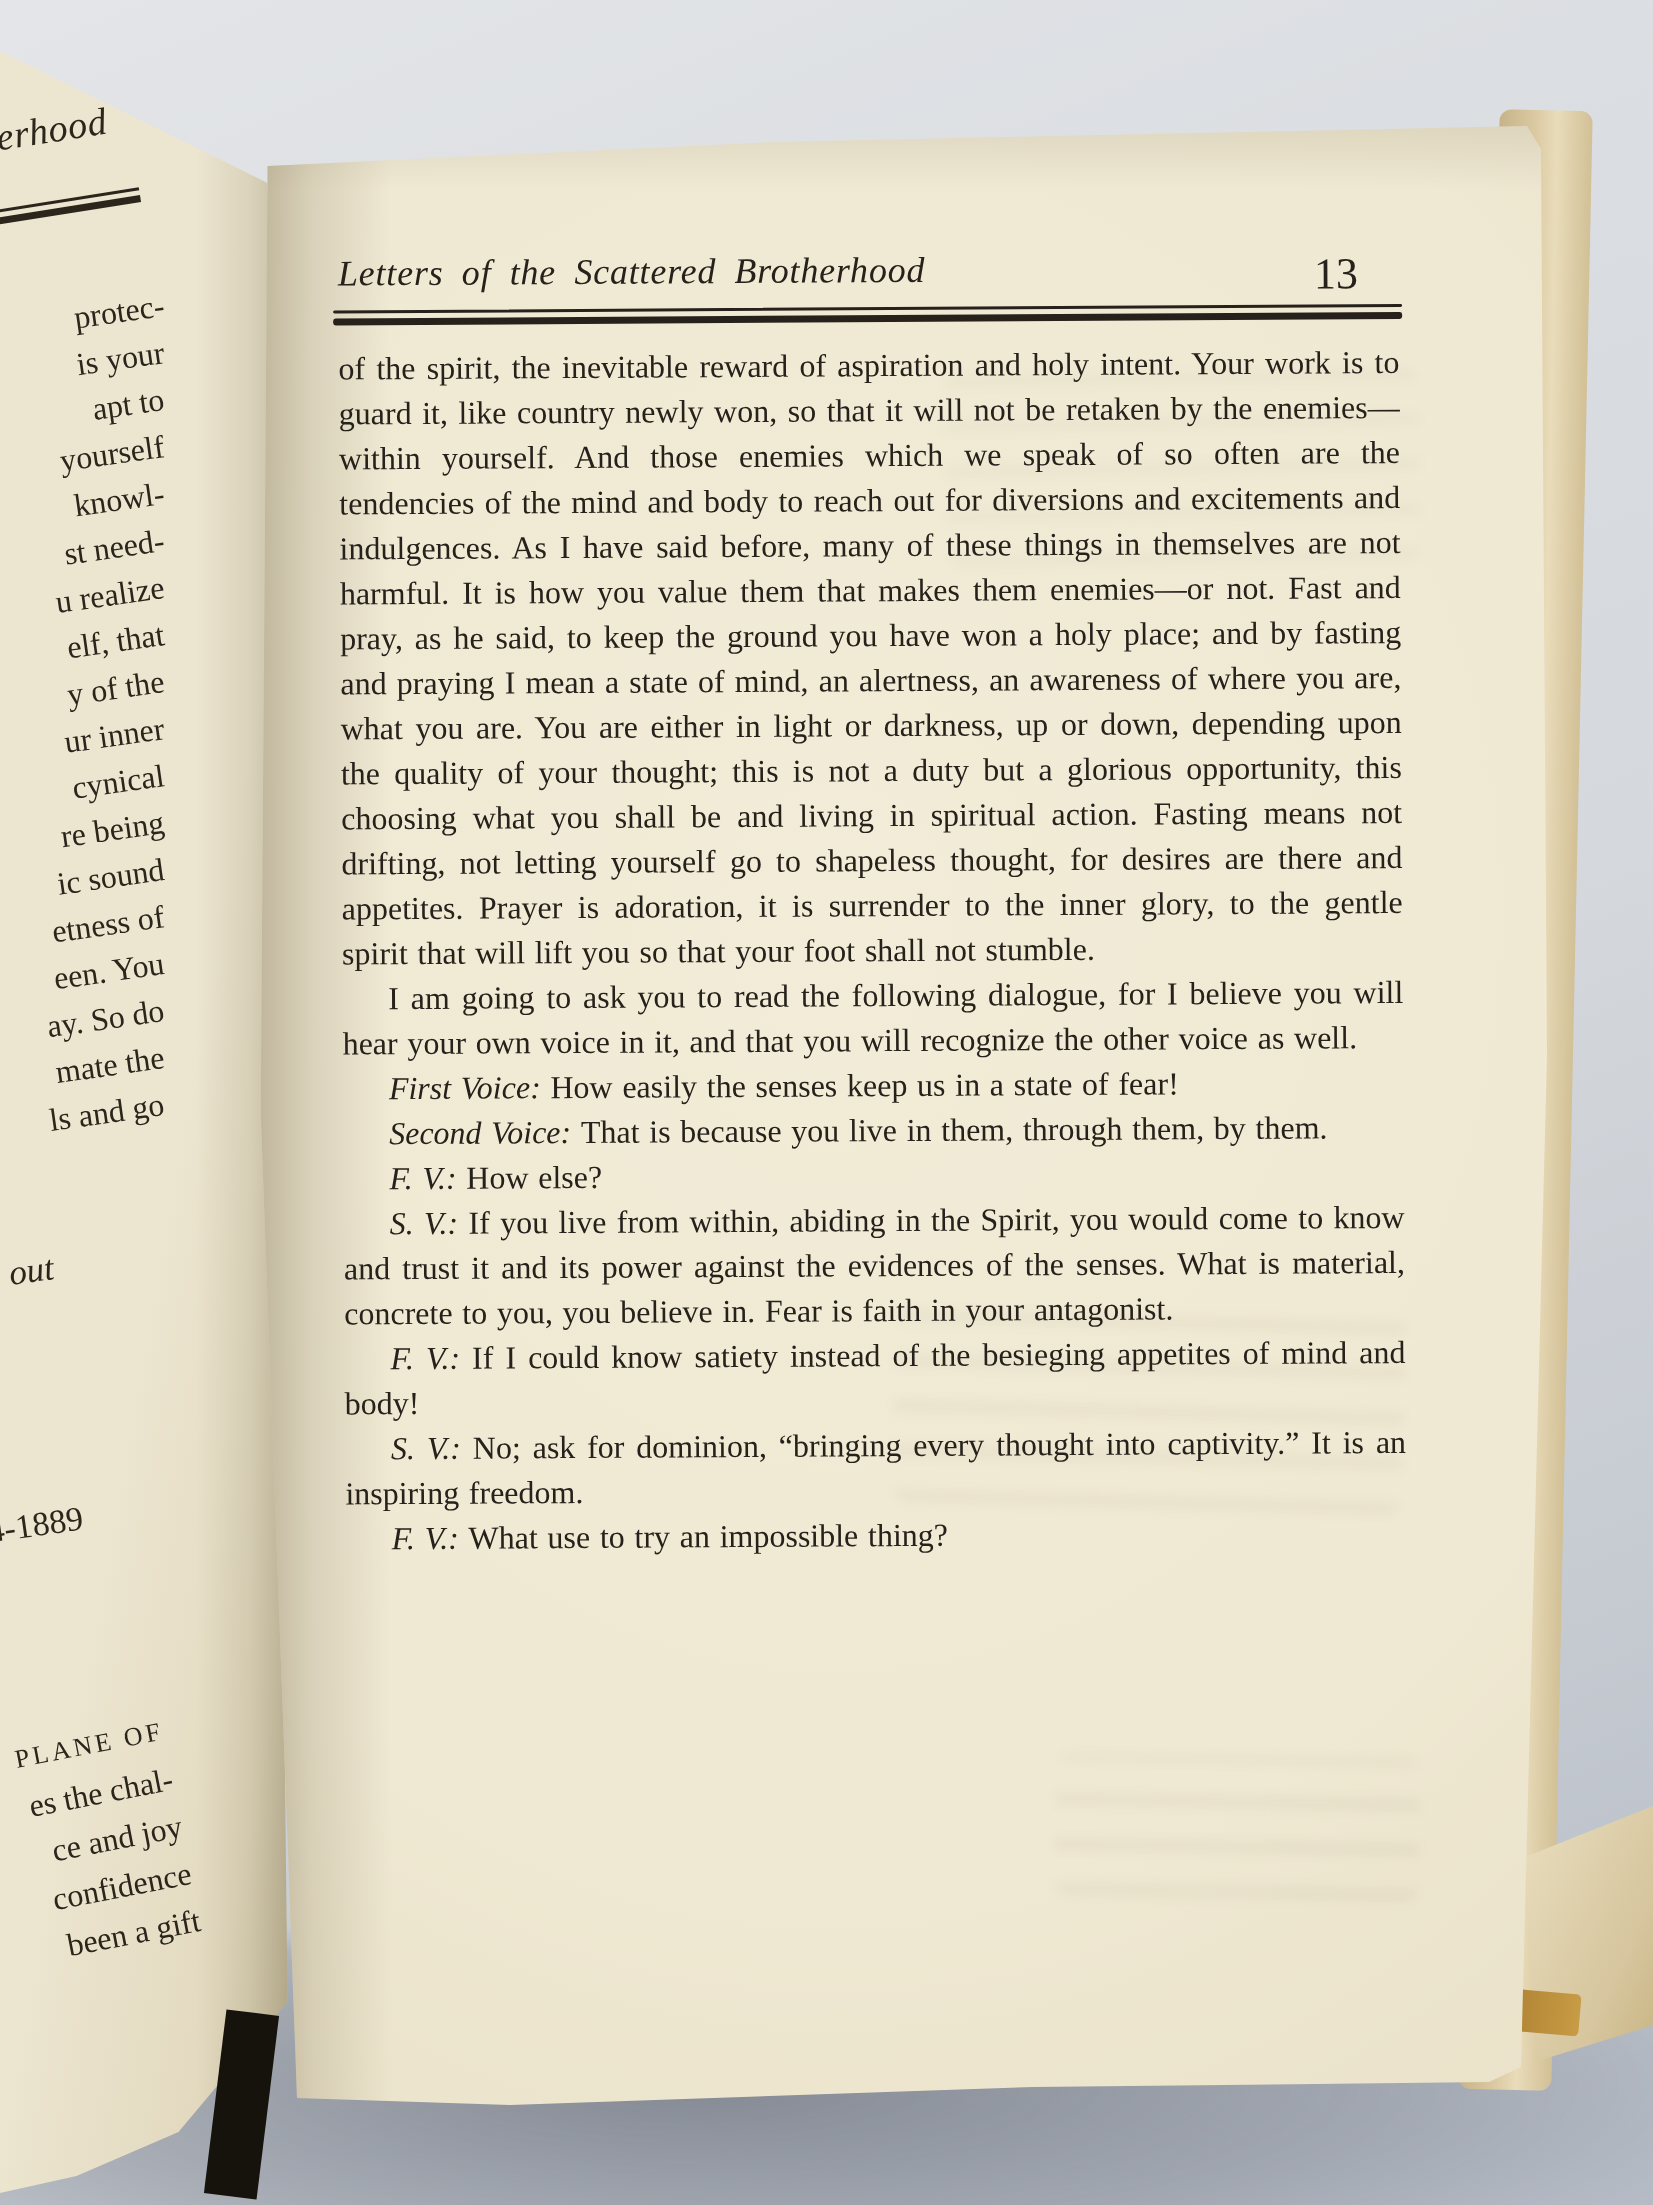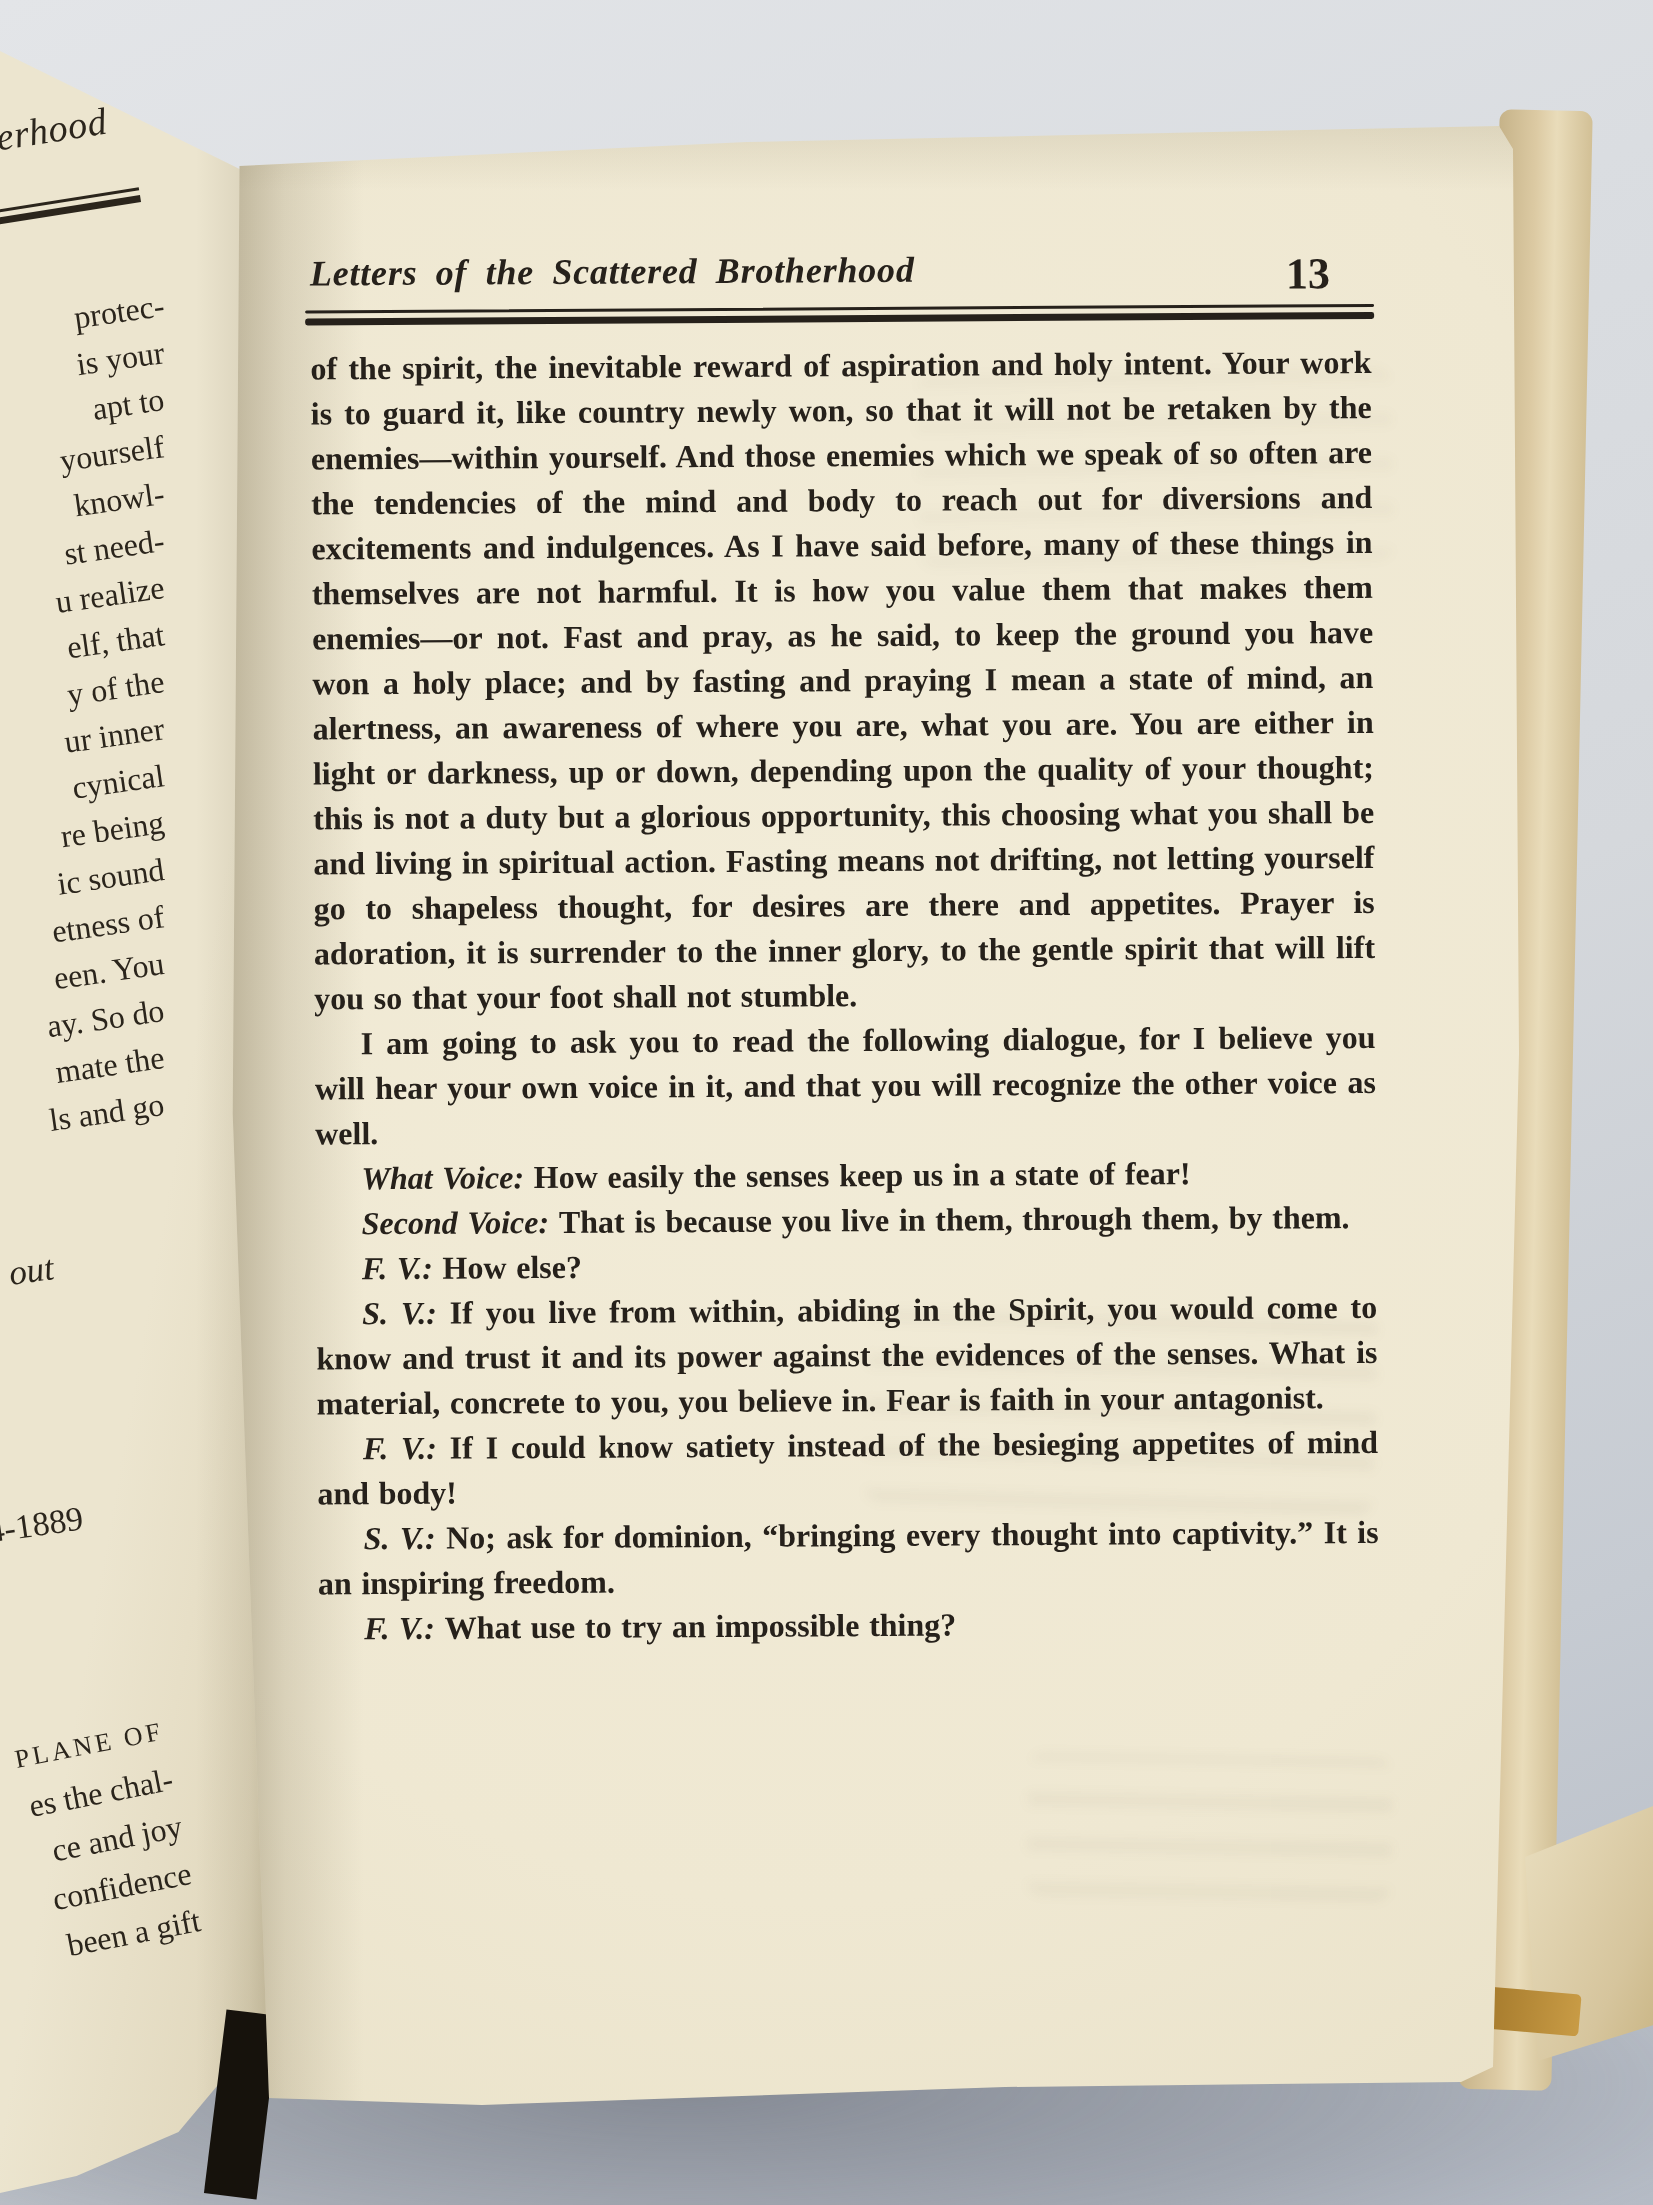--- a/index.html
+++ b/index.html
@@ -40,24 +40,24 @@
     font-size:32px;line-height:47px;}
   .lp-line{transform:rotate(-8deg);transform-origin:100% 50%;white-space:nowrap;}
   .lp-out{position:absolute;left:34px;top:1217px;font-style:italic;font-size:35px;
     transform:rotate(-8deg);}
   .lp-date{position:absolute;left:12px;top:1472px;font-size:34px;transform:rotate(-8deg);}
   .lp-bottom{position:absolute;left:5.1px;top:1672px;width:197px;text-align:right;
     font-size:32px;line-height:48px;transform:rotate(-11deg);transform-origin:100% 40%;}
   .lp-bottom .lp-line{transform:none;}
   .lp-bottom .caps{font-size:26px;letter-spacing:3.4px;}
   
-  .right-page{position:absolute;left:220px;top:115px;width:1309px;height:1997px;
+  .right-page{position:absolute;left:248px;top:115px;width:1309px;height:1997px;
     background:radial-gradient(120% 90% at 45% 40%, #f2ecd8 0%, #efe8d2 55%, #eae2c9 80%, #e5dcc0 100%);
     clip-path:polygon(19.5px 51px,527px 27px,1279px 11px,1293px 34px,1299px 939px,1273px 1952px,1241px 1967px,785px 1972px,262px 1990px,49px 1983px,12.7px 999px);
-    color:#26211b;font-weight:bold;}
+    color:#26211b;}
   .rp-gutter{position:absolute;left:0;top:0;width:144px;height:100%;
     background:linear-gradient(90deg,rgba(104,90,56,.40),rgba(104,90,56,.16) 45%,rgba(104,90,56,0));}
   .rp-topshade{position:absolute;left:0;top:0;width:100%;height:76px;
     background:linear-gradient(180deg,rgba(118,106,74,.16),rgba(118,106,74,0));}
   .ghost{position:absolute;border-radius:17px;filter:blur(5.1px);opacity:.55;
     background:repeating-linear-gradient(0deg, rgba(118,110,82,.10) 0 13.6px, rgba(118,110,82,0) 13.6px 45px);}
   .g1{left:646px;top:1190px;width:510px;height:204px;transform:rotate(1.5deg);}
   .g2{left:807px;top:1640px;width:365px;height:144px;transform:rotate(1deg);}
   .g3{left:697px;top:255px;width:476px;height:195px;transform:rotate(-1deg);opacity:.35;}
   .rp-content{position:absolute;left:0;top:0;width:100%;height:100%;transform:rotate(-0.35deg);}
@@ -130,21 +130,21 @@
         <span class="rp-title">Letters of the Scattered Brotherhood</span>
         <span class="rp-pagenum">13</span>
       </div>
       <div class="rp-rule">
         <div class="thin"></div>
         <div class="thick"></div>
       </div>
       <div class="rp-body" id="rp-body">
           <p class="para"><span>of the spirit, the inevitable reward of aspiration and holy intent. Your work is to guard it, like country newly won, so that it will not be retaken by the enemies—within yourself. And those enemies which we speak of so often are the tendencies of the mind and body to reach out for diversions and excitements and indulgences. As I have said before, many of these things in themselves are not harmful. It is how you value them that makes them enemies—or not. Fast and pray, as he said, to keep the ground you have won a holy place; and by fasting and praying I mean a state of mind, an alertness, an awareness of where you are, what you are. You are either in light or darkness, up or down, depending upon the quality of your thought; this is not a duty but a glorious opportunity, this choosing what you shall be and living in spiritual action. Fasting means not drifting, not letting yourself go to shapeless thought, for desires are there and appetites. Prayer is adoration, it is surrender to the inner glory, to the gentle spirit that will lift you so that your foot shall not stumble.</span></p>
           <p class="para indent"><span>I am going to ask you to read the following dialogue, for I believe you will hear your own voice in it, and that you will recognize the other voice as well.</span></p>
-          <p class="para indent"><i class="vlabel">What Voice: </i><span>How easily the senses keep us in a state of fear!</span></p>
+          <p class="para indent"><i class="vlabel">First Voice: </i><span>How easily the senses keep us in a state of fear!</span></p>
           <p class="para indent"><i class="vlabel">Second Voice: </i><span>That is because you live in them, through them, by them.</span></p>
           <p class="para indent"><i class="vlabel">F. V.: </i><span>How else?</span></p>
           <p class="para indent"><i class="vlabel">S. V.: </i><span>If you live from within, abiding in the Spirit, you would come to know and trust it and its power against the evidences of the senses. What is material, concrete to you, you believe in. Fear is faith in your antagonist.</span></p>
           <p class="para indent"><i class="vlabel">F. V.: </i><span>If I could know satiety instead of the besieging appetites of mind and body!</span></p>
           <p class="para indent"><i class="vlabel">S. V.: </i><span>No; ask for dominion, “bringing every thought into captivity.” It is an inspiring freedom.</span></p>
           <p class="para indent"><i class="vlabel">F. V.: </i><span>What use to try an impossible thing?</span></p>
         </div>
     </div>
   </div>
 </div>

